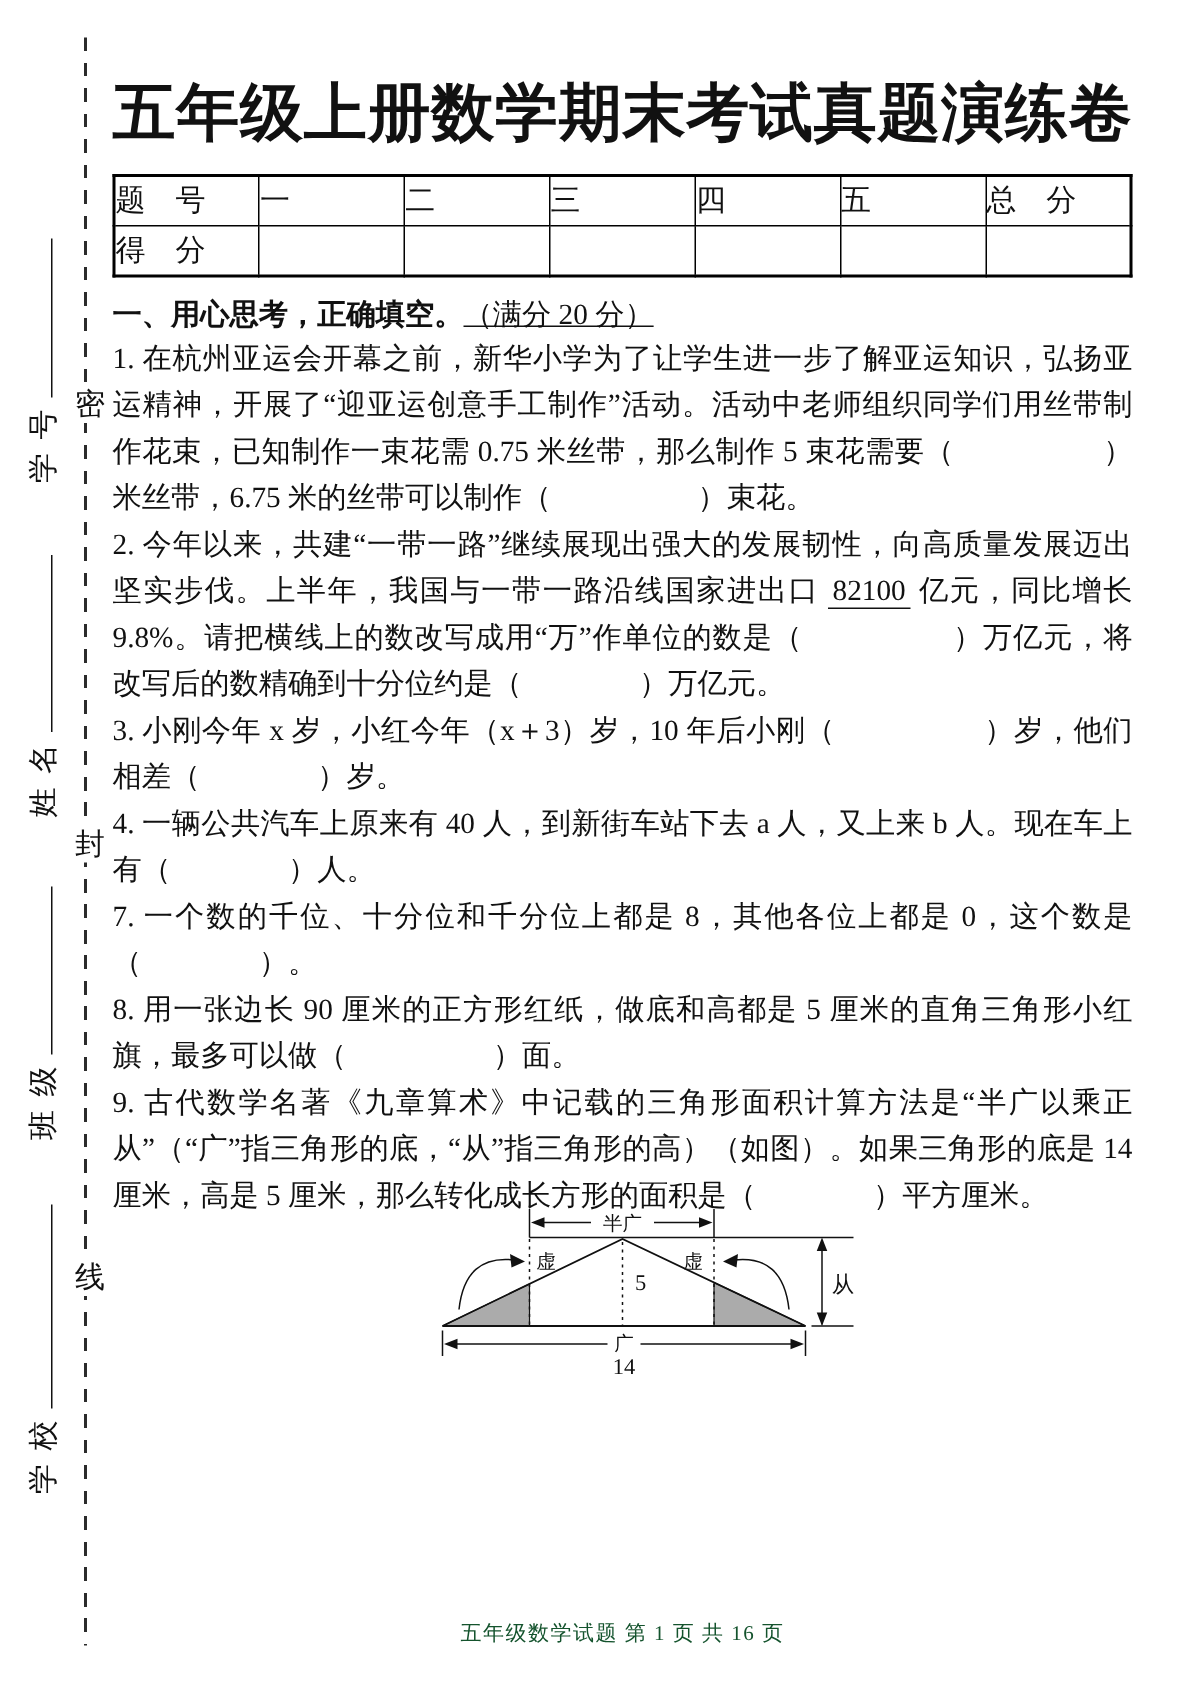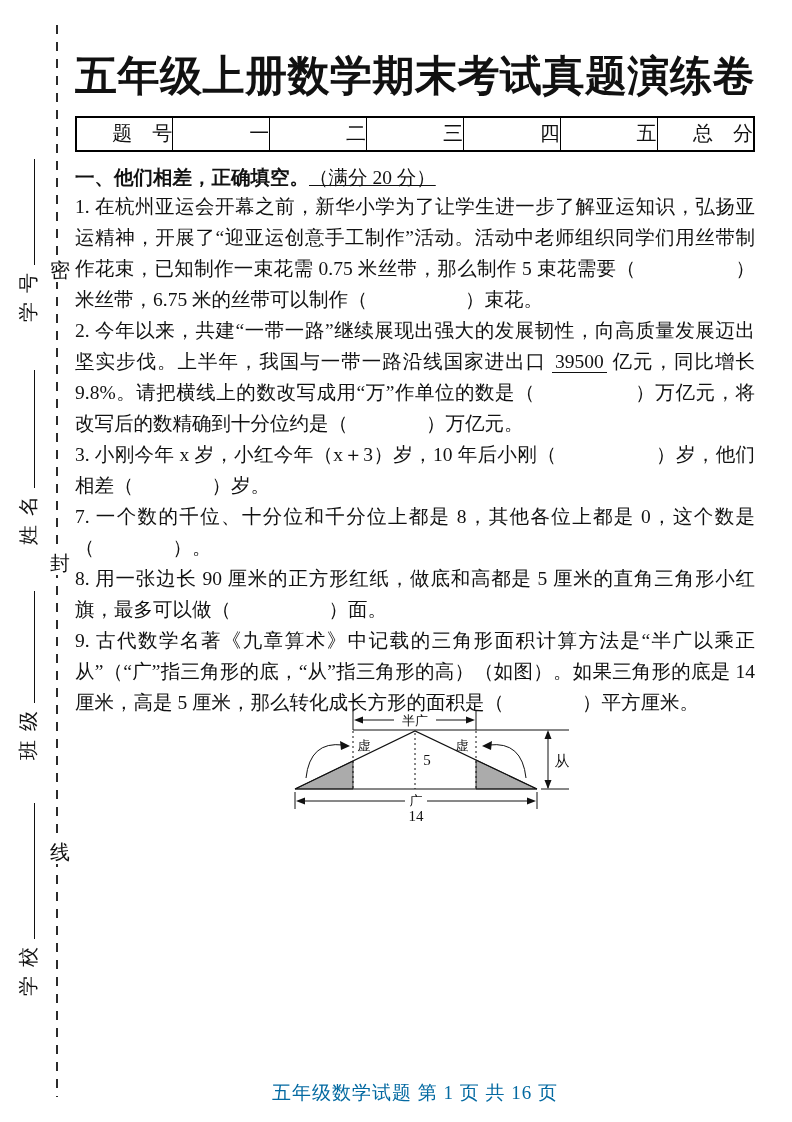--- a/index.html
+++ b/index.html
@@ -39,21 +39,21 @@
   }
   .paper-subtitle{
     margin:20px 0 0 0;text-align:center;
     font-size:20px;line-height:26px;
   }
   table.score-table{
     width:100%;margin-top:13px;border-collapse:collapse;table-layout:fixed;
     border:2px solid #000;
   }
   table.score-table td{
-    border:1px solid #000;height:32px;text-align:right;
+    border:1px solid #000;height:32px;text-align:left;
     font-size:20px;padding:0;
   }
   .section-heading{
     margin:12px 0 0 0;font-size:19.5px;line-height:27px;
     font-weight:bold;font-family:"Liberation Sans","DejaVu Sans",sans-serif;
   }
   .section-heading .score-note{
     font-weight:normal;font-family:"Liberation Serif","DejaVu Serif",serif;text-decoration:underline;
   }
   .question{
@@ -62,21 +62,21 @@
   }
   .uline{border-bottom:1.5px solid #111;padding:0 3px;}
   
   #figure-wrap{position:relative;height:112px;margin-top:-8px;}
   #figure-wrap svg{position:absolute;left:198px;top:0;}
   .fig-text{font-size:13px;font-family:"Liberation Serif","DejaVu Serif",serif;fill:#111;}
   .fig-text-big{font-size:15px;font-family:"Liberation Serif","DejaVu Serif",serif;fill:#111;}
   
   .page-footer{
     position:absolute;left:75px;top:1080px;width:680px;
-    text-align:center;font-size:19px;color:#0369a1;letter-spacing:1px;
+    text-align:center;font-size:14px;color:#14532d;letter-spacing:1px;
   }
 </style>
 </head>
 <body>
 
 <div id="page">
 
   <div class="seal-line"></div>
   <span class="seal-char" style="top:258px;">密</span>
   <span class="seal-char" style="top:551px;">封</span>
@@ -103,34 +103,44 @@
       <tbody>
           <tr>
         <td>题　号</td>
         <td>一</td>
         <td>二</td>
         <td>三</td>
         <td>四</td>
         <td>五</td>
         <td>总　分</td>
       </tr>
+      <tr>
+        <td>得　分</td>
+        <td></td>
+        <td></td>
+        <td></td>
+        <td></td>
+        <td></td>
+        <td></td>
+      </tr>
     </tbody>
       </table>
 
     <div class="section-heading">
-      <span>一、他们相差，正确填空。</span><span class="score-note">（满分 20 分）</span>
+      <span>一、用心思考，正确填空。</span><span class="score-note">（满分 20 分）</span>
     </div>
 
     <p class="question">1. 在杭州亚运会开幕之前，新华小学为了让学生进一步了解亚运知识，弘扬亚运精神，开展了“迎亚运创意手工制作”活动。活动中老师组织同学们用丝带制作花束，已知制作一束花需 0.75 米丝带，那么制作 5 束花需要（　　　　　）米丝带，6.75 米的丝带可以制作（　　　　　）束花。</p>
 
     <p class="question">
-      <span>2. 今年以来，共建“一带一路”继续展现出强大的发展韧性，向高质量发展迈出坚实步伐。上半年，我国与一带一路沿线国家进出口 </span><span class="uline">39500</span><span> 亿元，同比增长 9.8%。请把横线上的数改写成用“万”作单位的数是（　　　　　）万亿元，将改写后的数精确到十分位约是（　　　　）万亿元。</span>
+      <span>2. 今年以来，共建“一带一路”继续展现出强大的发展韧性，向高质量发展迈出坚实步伐。上半年，我国与一带一路沿线国家进出口 </span><span class="uline">82100</span><span> 亿元，同比增长 9.8%。请把横线上的数改写成用“万”作单位的数是（　　　　　）万亿元，将改写后的数精确到十分位约是（　　　　）万亿元。</span>
     </p>
 
     <p class="question">3. 小刚今年 x 岁，小红今年（x＋3）岁，10 年后小刚（　　　　　）岁，他们相差（　　　　）岁。</p>
+    <p class="question">4. 一辆公共汽车上原来有 40 人，到新街车站下去 a 人，又上来 b 人。现在车上有（　　　　）人。</p>
     <p class="question">7. 一个数的千位、十分位和千分位上都是 8，其他各位上都是 0，这个数是（　　　　）。</p>
     <p class="question">8. 用一张边长 90 厘米的正方形红纸，做底和高都是 5 厘米的直角三角形小红旗，最多可以做（　　　　　）面。</p>
     <p class="question">9. 古代数学名著《九章算术》中记载的三角形面积计算方法是“半广以乘正从”（“广”指三角形的底，“从”指三角形的高）（如图）。如果三角形的底是 14 厘米，高是 5 厘米，那么转化成长方形的面积是（　　　　）平方厘米。</p>
 
     <div id="figure-wrap">
       <svg width="312" height="112" viewBox="278 962 312 112">
 
         <line x1="358" y1="982" x2="574" y2="982" stroke="#111" stroke-width="1"></line>
 
         <line x1="358" y1="963" x2="358" y2="982" stroke="#111" stroke-width="1"></line>

